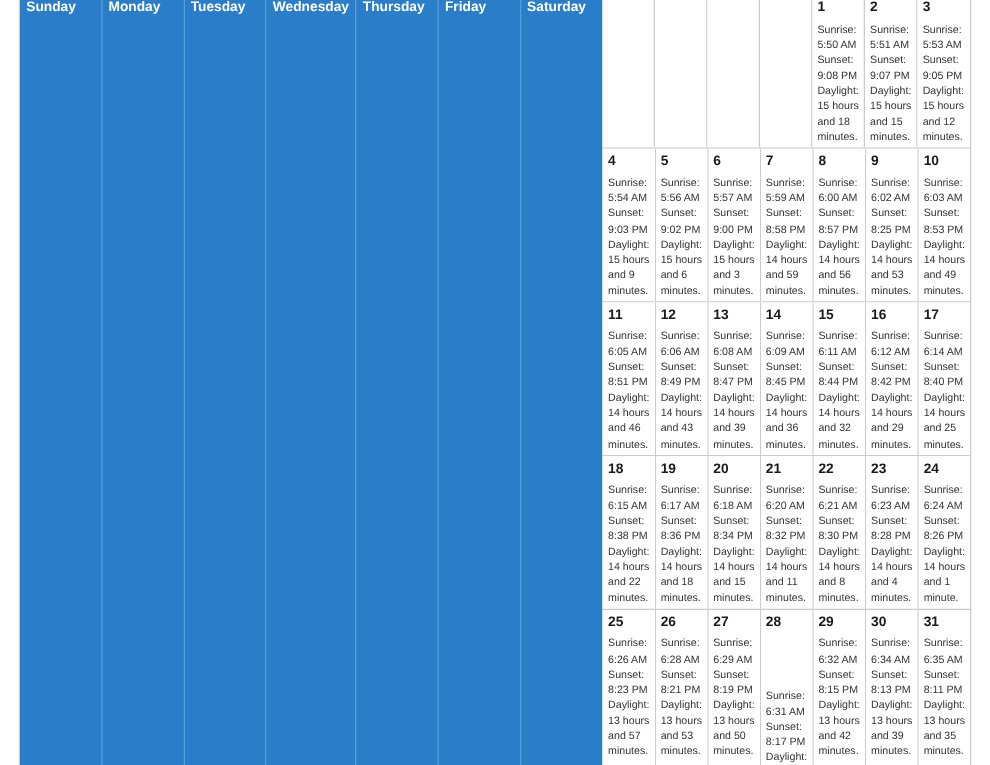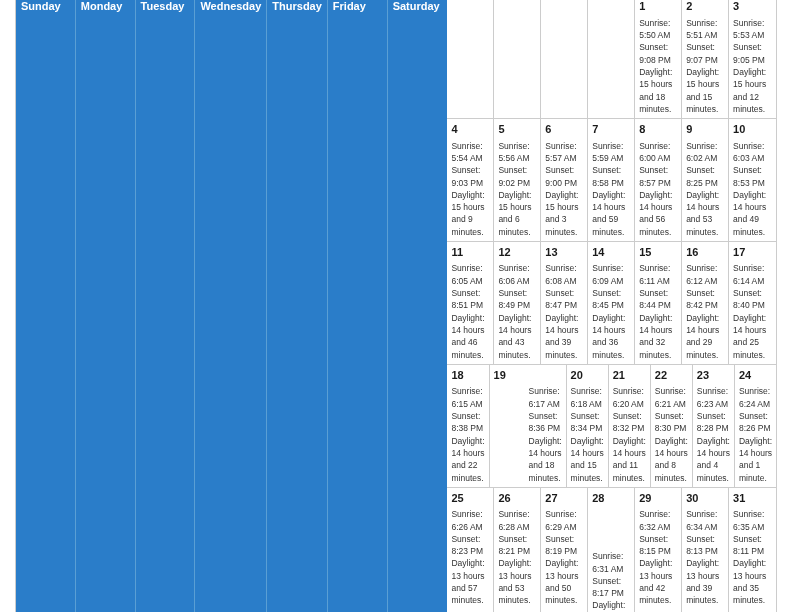--- a/index.html
+++ b/index.html
@@ -269,21 +269,21 @@
         <div class="cal-row">
           <div class="cal-cell filled">
             <span class="day-num">18</span>
             <div class="cell-info" style="white-space: pre-line;">Sunrise: 6:15 AM
 Sunset: 8:38 PM
 Daylight: 14 hours
 and 22 minutes.</div>
           </div>
           <div class="cal-cell filled">
             <span class="day-num">19</span>
-            <div class="cell-info" style="white-space: pre-line; margin-left: 35px;">Sunrise: 6:17 AM
+            <div class="cell-info" style="white-space: pre-line;">Sunrise: 6:17 AM
 Sunset: 8:36 PM
 Daylight: 14 hours
 and 18 minutes.</div>
           </div>
           <div class="cal-cell filled">
             <span class="day-num">20</span>
             <div class="cell-info" style="white-space: pre-line;">Sunrise: 6:18 AM
 Sunset: 8:34 PM
 Daylight: 14 hours
 and 15 minutes.</div>

